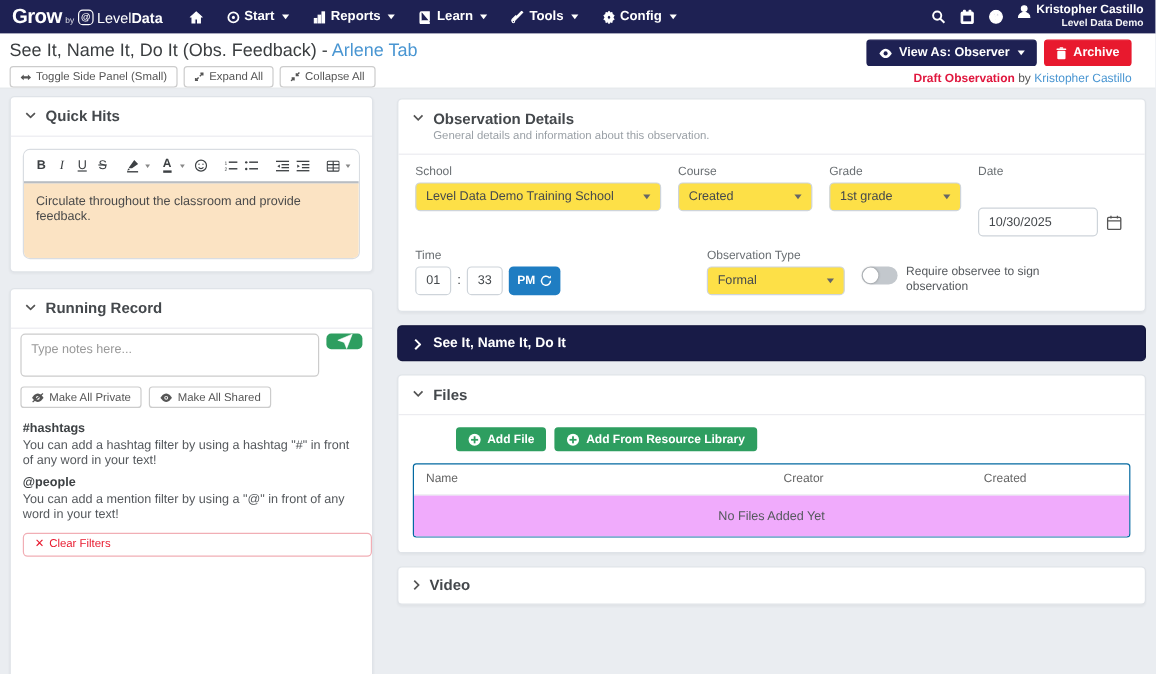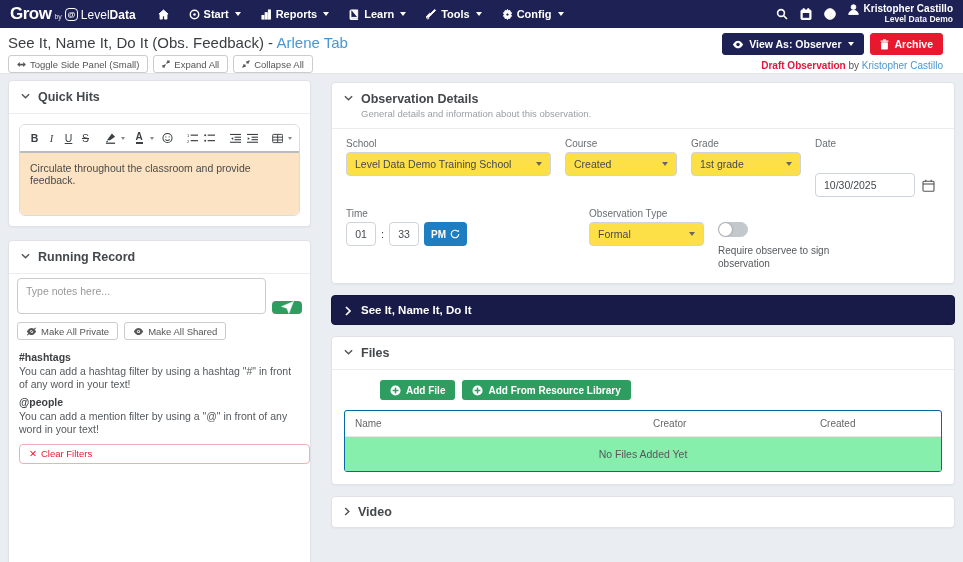--- a/index.html
+++ b/index.html
@@ -58,21 +58,21 @@
   .ed-caret { width:0; height:0; border-left:2.5px solid transparent; border-right:2.5px solid transparent; border-top:3px solid #888; margin-left:1px; }
   .ed-gap { width:7px; }
   .ed-content { background:#fbe3c3; min-height:62px; padding:9px 10px; font-size:10.5px; color:#4a4a4a; cursor:text; }
 
   
   .rr-card { display:flex; flex-direction:column; height:330px; }
   .rr-list { flex:1; overflow:auto; padding:5px 8px 0 8px; }
   .rr-entry { display:flex; align-items:center; gap:8px; background:#fbe3c3; border-radius:3px; padding:5px 8px; cursor:pointer; }
   .rr-time { font-size:9px; color:#555; white-space:nowrap; }
   .rr-note { font-size:9px; color:#4a4a4a; margin-left:14px; }
-  .rr-input-row { display:flex; gap:6px; padding:4px 8px 0 8px; align-items:flex-end; }
+  .rr-input-row { display:flex; gap:6px; padding:4px 8px 0 8px; align-items:flex-start; }
   .rr-textarea { flex:1; border:1px solid #ccc; border-radius:4px; resize:none; height:36px; padding:6px 8px; font-size:10.5px; font-family:inherit; color:#444; }
   .rr-textarea::placeholder { color:#999; }
   .btn-send { width:30px; border:none; background:#2e9e60; border-radius:4px; cursor:pointer; display:flex; align-items:center; justify-content:center; }
   .rr-share-row { display:flex; gap:6px; padding:8px 8px 2px 8px; }
   .rr-help { padding:4px 10px 0 10px; }
   .rr-help h4 { font-size:10.5px; color:#3d4144; margin-top:5px; }
   .rr-help p { font-size:10.5px; color:#55595d; line-height:1.25; margin-top:2px; }
   .btn-clear { display:inline-flex; align-items:center; gap:4px; border:1px solid #f1aeb5; color:#e8192e; background:#fff; border-radius:4px; padding:3.5px 9px; font-size:9.5px; cursor:pointer; margin:7px 0 9px 10px; font-family:inherit; }
 
   
@@ -80,39 +80,39 @@
   .form-row { display:flex; gap:14px; margin-bottom:11px; }
   .form-row:last-child { margin-bottom:0; }
   .fld label { display:block; font-size:10px; color:#6a6f73; margin-bottom:3px; }
   .sel { display:flex; align-items:center; justify-content:space-between; border:1px solid #ced4da; border-radius:4px; height:24px; padding:0 8px; font-size:10.5px; color:#45494d; cursor:pointer; background:#fde047; }
   .sel .scaret { width:0; height:0; border-left:3.5px solid transparent; border-right:3.5px solid transparent; border-top:4px solid #666; margin-left:8px; }
   .txt-input { border:1px solid #ced4da; border-radius:4px; height:24px; padding:0 8px; font-size:10.5px; color:#45494d; font-family:inherit; }
   .date-wrap { display:flex; align-items:center; gap:7px;margin-top:24px; }
   .time-wrap { display:flex; align-items:center; gap:5px; }
   .time-in { width:30px; text-align:center; }
   .btn-pm { display:inline-flex; align-items:center; gap:4px; background:#1f7dc2; color:#fff; border:none; border-radius:4px; height:24px; padding:0 7px; font-size:10px; font-weight:700; cursor:pointer; font-family:inherit; }
-  .toggle-wrap { display:flex; align-items:flex-start; gap:7px; padding-top:12px;flex-direction:column; }
+  .toggle-wrap { display:flex; align-items:flex-start; gap:7px; padding-top:12px; }
   .toggle { width:30px; height:15px; background:#c3c8cd; border-radius:8px; position:relative; cursor:pointer; flex:none; margin-top:2px; }
   .toggle .knob { position:absolute; left:1px; top:1px; width:13px; height:13px; background:#fff; border-radius:50%; box-shadow:0 0 2px rgba(0,0,0,.4); }
   .toggle-label { font-size:10px; color:#55595d; line-height:1.3; max-width:140px; }
 
   
   .section-bar { background:#181b47; border:1px solid #13163c; border-radius:4px; color:#fff; display:flex; align-items:flex-end; gap:10px; padding:8px 13px; font-size:11.5px; font-weight:700; cursor:pointer; }
 
   
   .files-body { padding:10px 12px 12px 12px; }
   .files-btns { display:flex; gap:7px; margin-bottom:10px;padding-left:36px; }
   .btn-green { display:inline-flex; align-items:center; gap:5px; background:#2e9e60; color:#fff; border:none; border-radius:3px; padding:4.5px 10px; font-size:10px; font-weight:700; cursor:pointer; font-family:inherit; }
   .files-table { width:100%; border:1px solid #0369a1; border-radius:3px; overflow:hidden; }
   .ft-head { display:flex; border-bottom:1px solid #e5e7eb; }
   .ft-head > div { padding:7px 10px; font-size:10px; color:#666; }
   .ft-col-name { width:50%; }
   .ft-col-creator { width:28%; }
   .ft-col-created { width:22%; }
-  .ft-empty { background:#86efac; text-align:center; padding:11px; font-size:10.5px; color:#55595d; }
+  .ft-empty { background:#f0abfc; text-align:center; padding:11px; font-size:10.5px; color:#55595d; }
 
   .video-head { border-bottom:none; padding:8px 12px; }
 </style>
 </head>
 <body>
 
 <div class="navbar">
   <div class="brand">
     <span class="grow">Grow</span>
     <span class="by">by</span>

